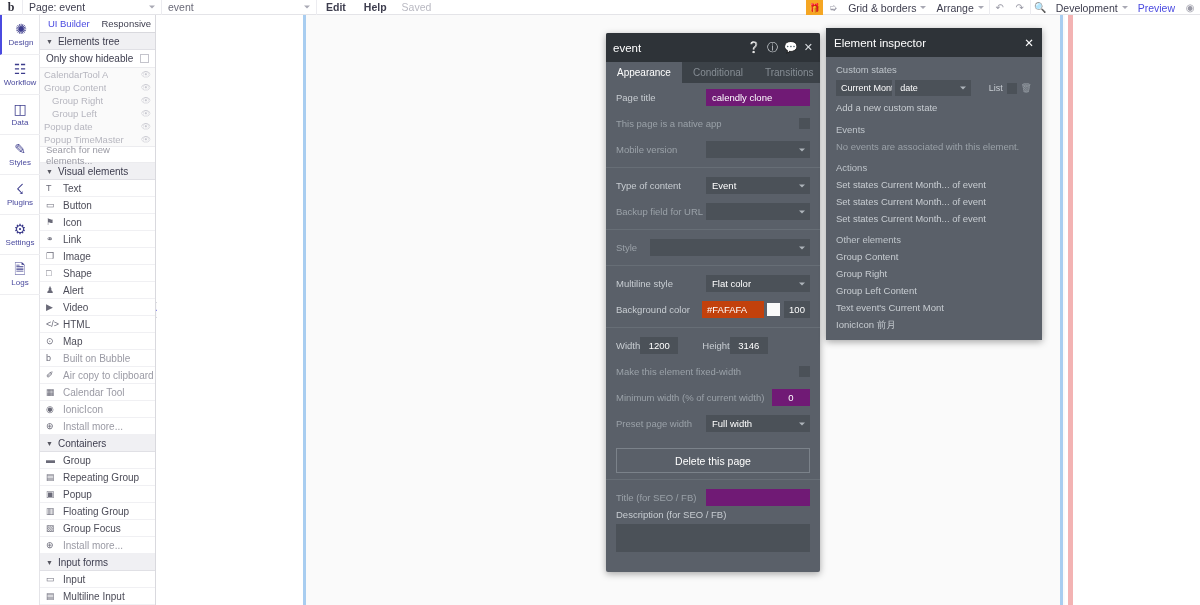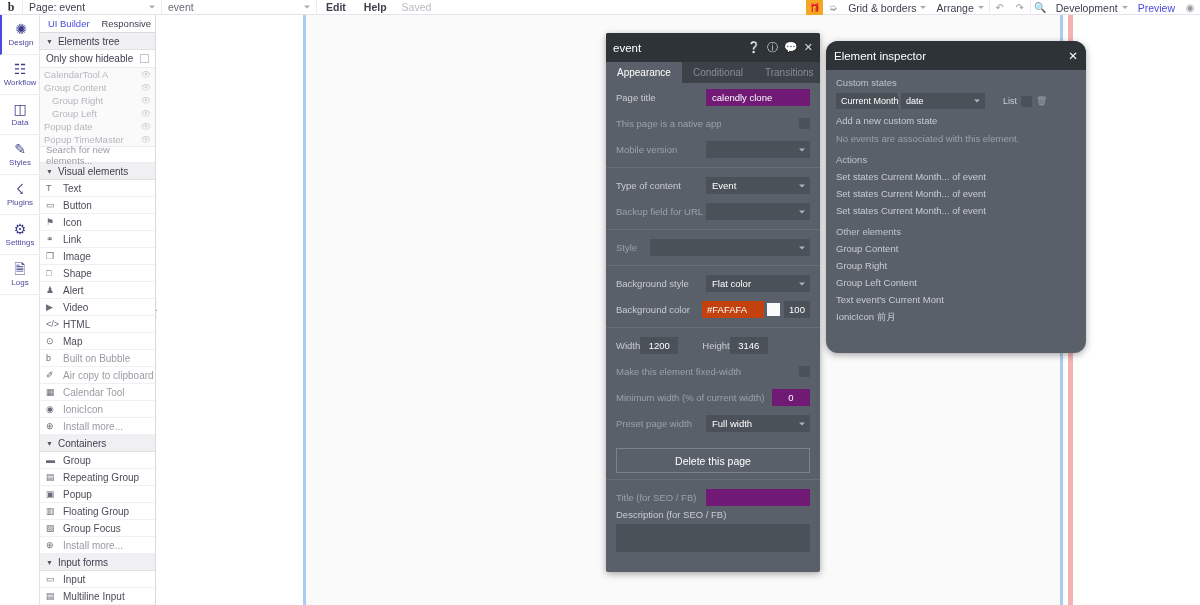--- a/index.html
+++ b/index.html
@@ -267,25 +267,25 @@
     margin: 13px 10px 0 10px; height: 25px;
     background: #5a6069; border: 1px solid #7b828a;
     display: flex; align-items: center; justify-content: center;
     color: #ffffff; font-size: 10.5px;
   }
   .seo-label { font-size: 9.5px; color: #c8cdd2; padding: 0 10px; }
   .textarea { margin: 4px 10px 0 10px; height: 28px; background: #4b5158; }
 
   
   .inspector {
-    position: absolute; left: 826px; top: 41px;
-    width: 260px; height: 312px;
+    position: absolute; left: 826px; top: 28px;
+    width: 216px; height: 312px;
     background: #5a6069;
     box-shadow: 0 2px 7px rgba(0,0,0,.34);
-    overflow: hidden; border-radius: 12px;
+    overflow: hidden; border-radius: 0;
   }
   .insp-head {
     height: 29px; background: #2e3338;
     display: flex; align-items: center;
     padding: 0 8px; color: #ffffff; font-size: 11.5px;
   }
   .insp-head .ttl { flex: 1; }
   .insp-sec { font-size: 9.5px; color: #bfc5cb; padding: 7px 10px 3px 10px; }
   .state-row { display: flex; align-items: center; padding: 0 10px; height: 20px; }
   .state-name {
@@ -609,21 +609,21 @@
     <div class="row">
       <span class="lab d" style="flex:0 0 34px">Style</span>
       <span class="sel wide">
           <span class="dc"></span>
         </span>
     </div>
 
     <div class="divider"></div>
 
     <div class="row">
-      <span class="lab">Background style</span>
+      <span class="lab">Multiline style</span>
       <span class="sel">Flat color<span class="dc"></span></span>
     </div>
 
     <div class="row">
       <span class="lab">Background color</span>
       <span class="colorrow">
         <span class="colorfield">#FAFAFA</span>
         <span class="swatch"></span>
         <span class="opacity">100</span>
       </span>
@@ -679,20 +679,21 @@
     <span class="state-name">Current Month</span>
     <span class="state-type">date<span class="dc"></span></span>
     <span class="list-lbl">List</span>
     <span class="list-chk"></span>
     <span class="trash">🗑</span>
   </div>
 
 
   <div class="insp-link">Add a new custom state</div>
 
+  <div class="insp-sec">Events</div>
   <div class="insp-line muted">No events are associated with this element.</div>
 
   <div class="insp-sec">Actions</div>
   <div class="insp-line">Set states Current Month... of event</div>
   <div class="insp-line">Set states Current Month... of event</div>
   <div class="insp-line">Set states Current Month... of event</div>
 
   <div class="insp-sec">Other elements</div>
   <div class="insp-line">Group Content</div>
   <div class="insp-line">Group Right</div>

